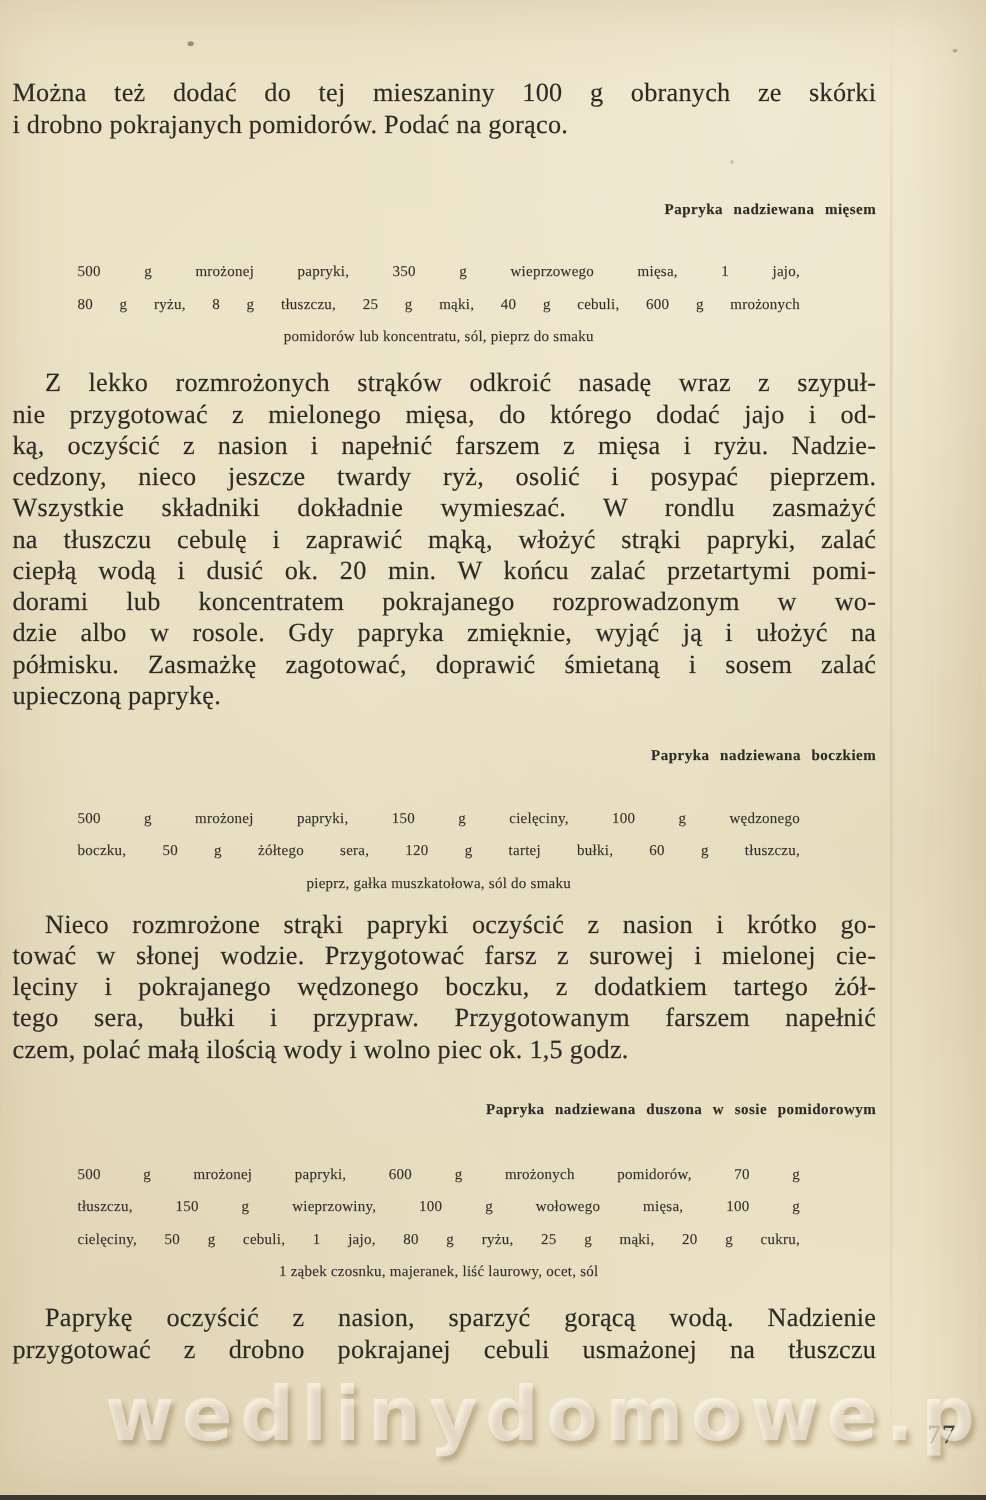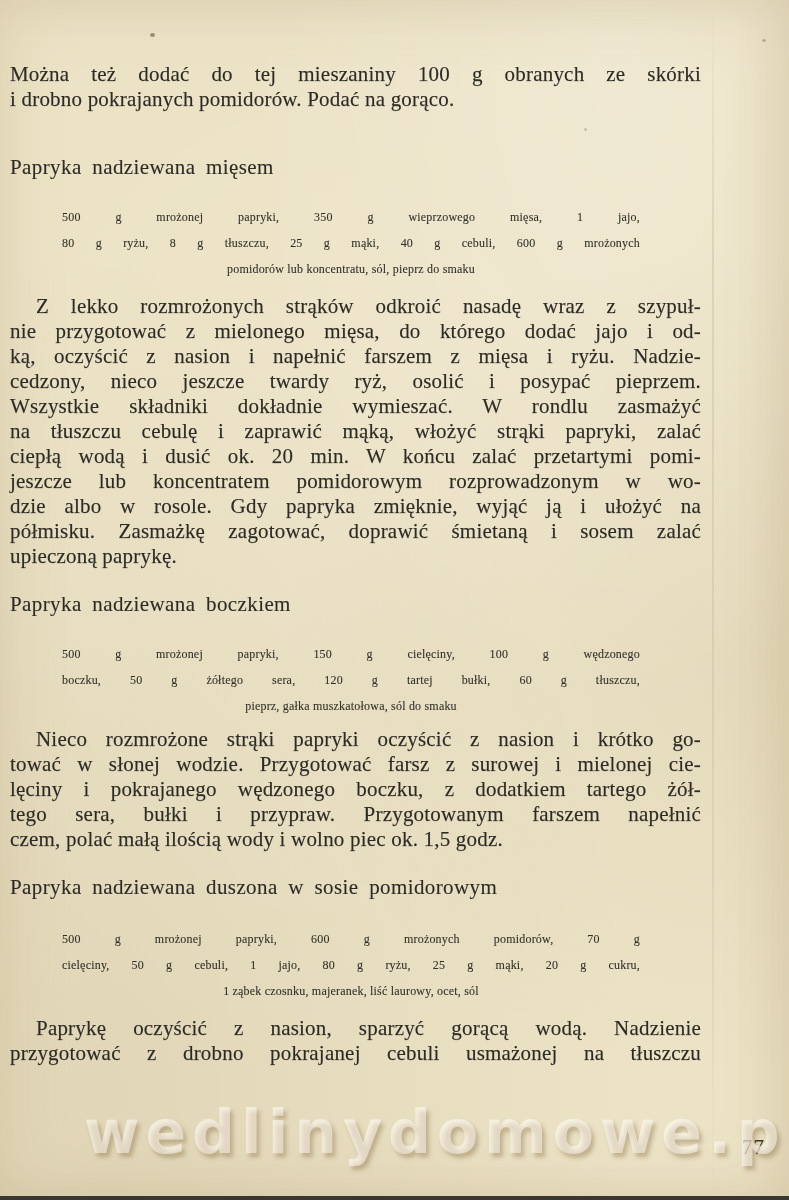--- a/index.html
+++ b/index.html
@@ -34,24 +34,24 @@
   .line.last { text-align-last: left; }
   .body-block {
     font-size: 21px;
     line-height: 25px;
     letter-spacing: 0.2px;
     -webkit-text-stroke: 0.25px rgba(45,43,38,0.55);
   }
   .body-block .line:first-child { text-indent: 26px; }
   .no-indent .line:first-child { text-indent: 0; }
   .recipe-title {
-    font-size: 21px;
+    font-size: 12px;
     line-height: 22px;
-    font-weight: normal;
-    text-align: left;
+    font-weight: bold;
+    text-align: right;
     word-spacing: 5px;
     letter-spacing: 0.4px;
     -webkit-text-stroke: 0.2px rgba(45,43,38,0.5);
   }
   .ingredients {
     font-size: 12px;
     line-height: 26px;
     margin-left: 52px;
     margin-right: 61px;
     letter-spacing: 0.2px;
@@ -125,21 +125,21 @@
         <div class="line last">pomidorów lub koncentratu, sól, pieprz do smaku</div>
       </div>
     <div class="body-block b1">
         <div class="line">Z lekko rozmrożonych strąków odkroić nasadę wraz z szypuł-</div>
         <div class="line">nie przygotować z mielonego mięsa, do którego dodać jajo i od-</div>
         <div class="line">ką, oczyścić z nasion i napełnić farszem z mięsa i ryżu. Nadzie-</div>
         <div class="line">cedzony, nieco jeszcze twardy ryż, osolić i posypać pieprzem.</div>
         <div class="line">Wszystkie składniki dokładnie wymieszać. W rondlu zasmażyć</div>
         <div class="line">na tłuszczu cebulę i zaprawić mąką, włożyć strąki papryki, zalać</div>
         <div class="line">ciepłą wodą i dusić ok. 20 min. W końcu zalać przetartymi pomi-</div>
-        <div class="line">jeszcze lub koncentratem pomidorowym rozprowadzonym w wo-</div>
+        <div class="line">dorami lub koncentratem pokrajanego rozprowadzonym w wo-</div>
         <div class="line">dzie albo w rosole. Gdy papryka zmięknie, wyjąć ją i ułożyć na</div>
         <div class="line">półmisku. Zasmażkę zagotować, doprawić śmietaną i sosem zalać</div>
         <div class="line last">upieczoną paprykę.</div>
       </div>
 
     <div class="recipe-title t2">Papryka nadziewana boczkiem</div>
     <div class="ingredients i2">
         <div class="line">500 g mrożonej papryki, 150 g cielęciny, 100 g wędzonego</div>
         <div class="line">boczku, 50 g żółtego sera, 120 g tartej bułki, 60 g tłuszczu,</div>
         <div class="line last">pieprz, gałka muszkatołowa, sól do smaku</div>
@@ -148,20 +148,21 @@
         <div class="line">Nieco rozmrożone strąki papryki oczyścić z nasion i krótko go-</div>
         <div class="line">tować w słonej wodzie. Przygotować farsz z surowej i mielonej cie-</div>
         <div class="line">lęciny i pokrajanego wędzonego boczku, z dodatkiem tartego żół-</div>
         <div class="line">tego sera, bułki i przypraw. Przygotowanym farszem napełnić</div>
         <div class="line last">czem, polać małą ilością wody i wolno piec ok. 1,5 godz.</div>
       </div>
 
     <div class="recipe-title t3">Papryka nadziewana duszona w sosie pomidorowym</div>
     <div class="ingredients i3">
         <div class="line">500 g mrożonej papryki, 600 g mrożonych pomidorów, 70 g</div>
+        <div class="line">tłuszczu, 150 g wieprzowiny, 100 g wołowego mięsa, 100 g</div>
         <div class="line">cielęciny, 50 g cebuli, 1 jajo, 80 g ryżu, 25 g mąki, 20 g cukru,</div>
         <div class="line last">1 ząbek czosnku, majeranek, liść laurowy, ocet, sól</div>
       </div>
     <div class="body-block b3">
         <div class="line">Paprykę oczyścić z nasion, sparzyć gorącą wodą. Nadzienie</div>
         <div class="line">przygotować z drobno pokrajanej cebuli usmażonej na tłuszczu</div>
       </div>
 
   </div>
 

